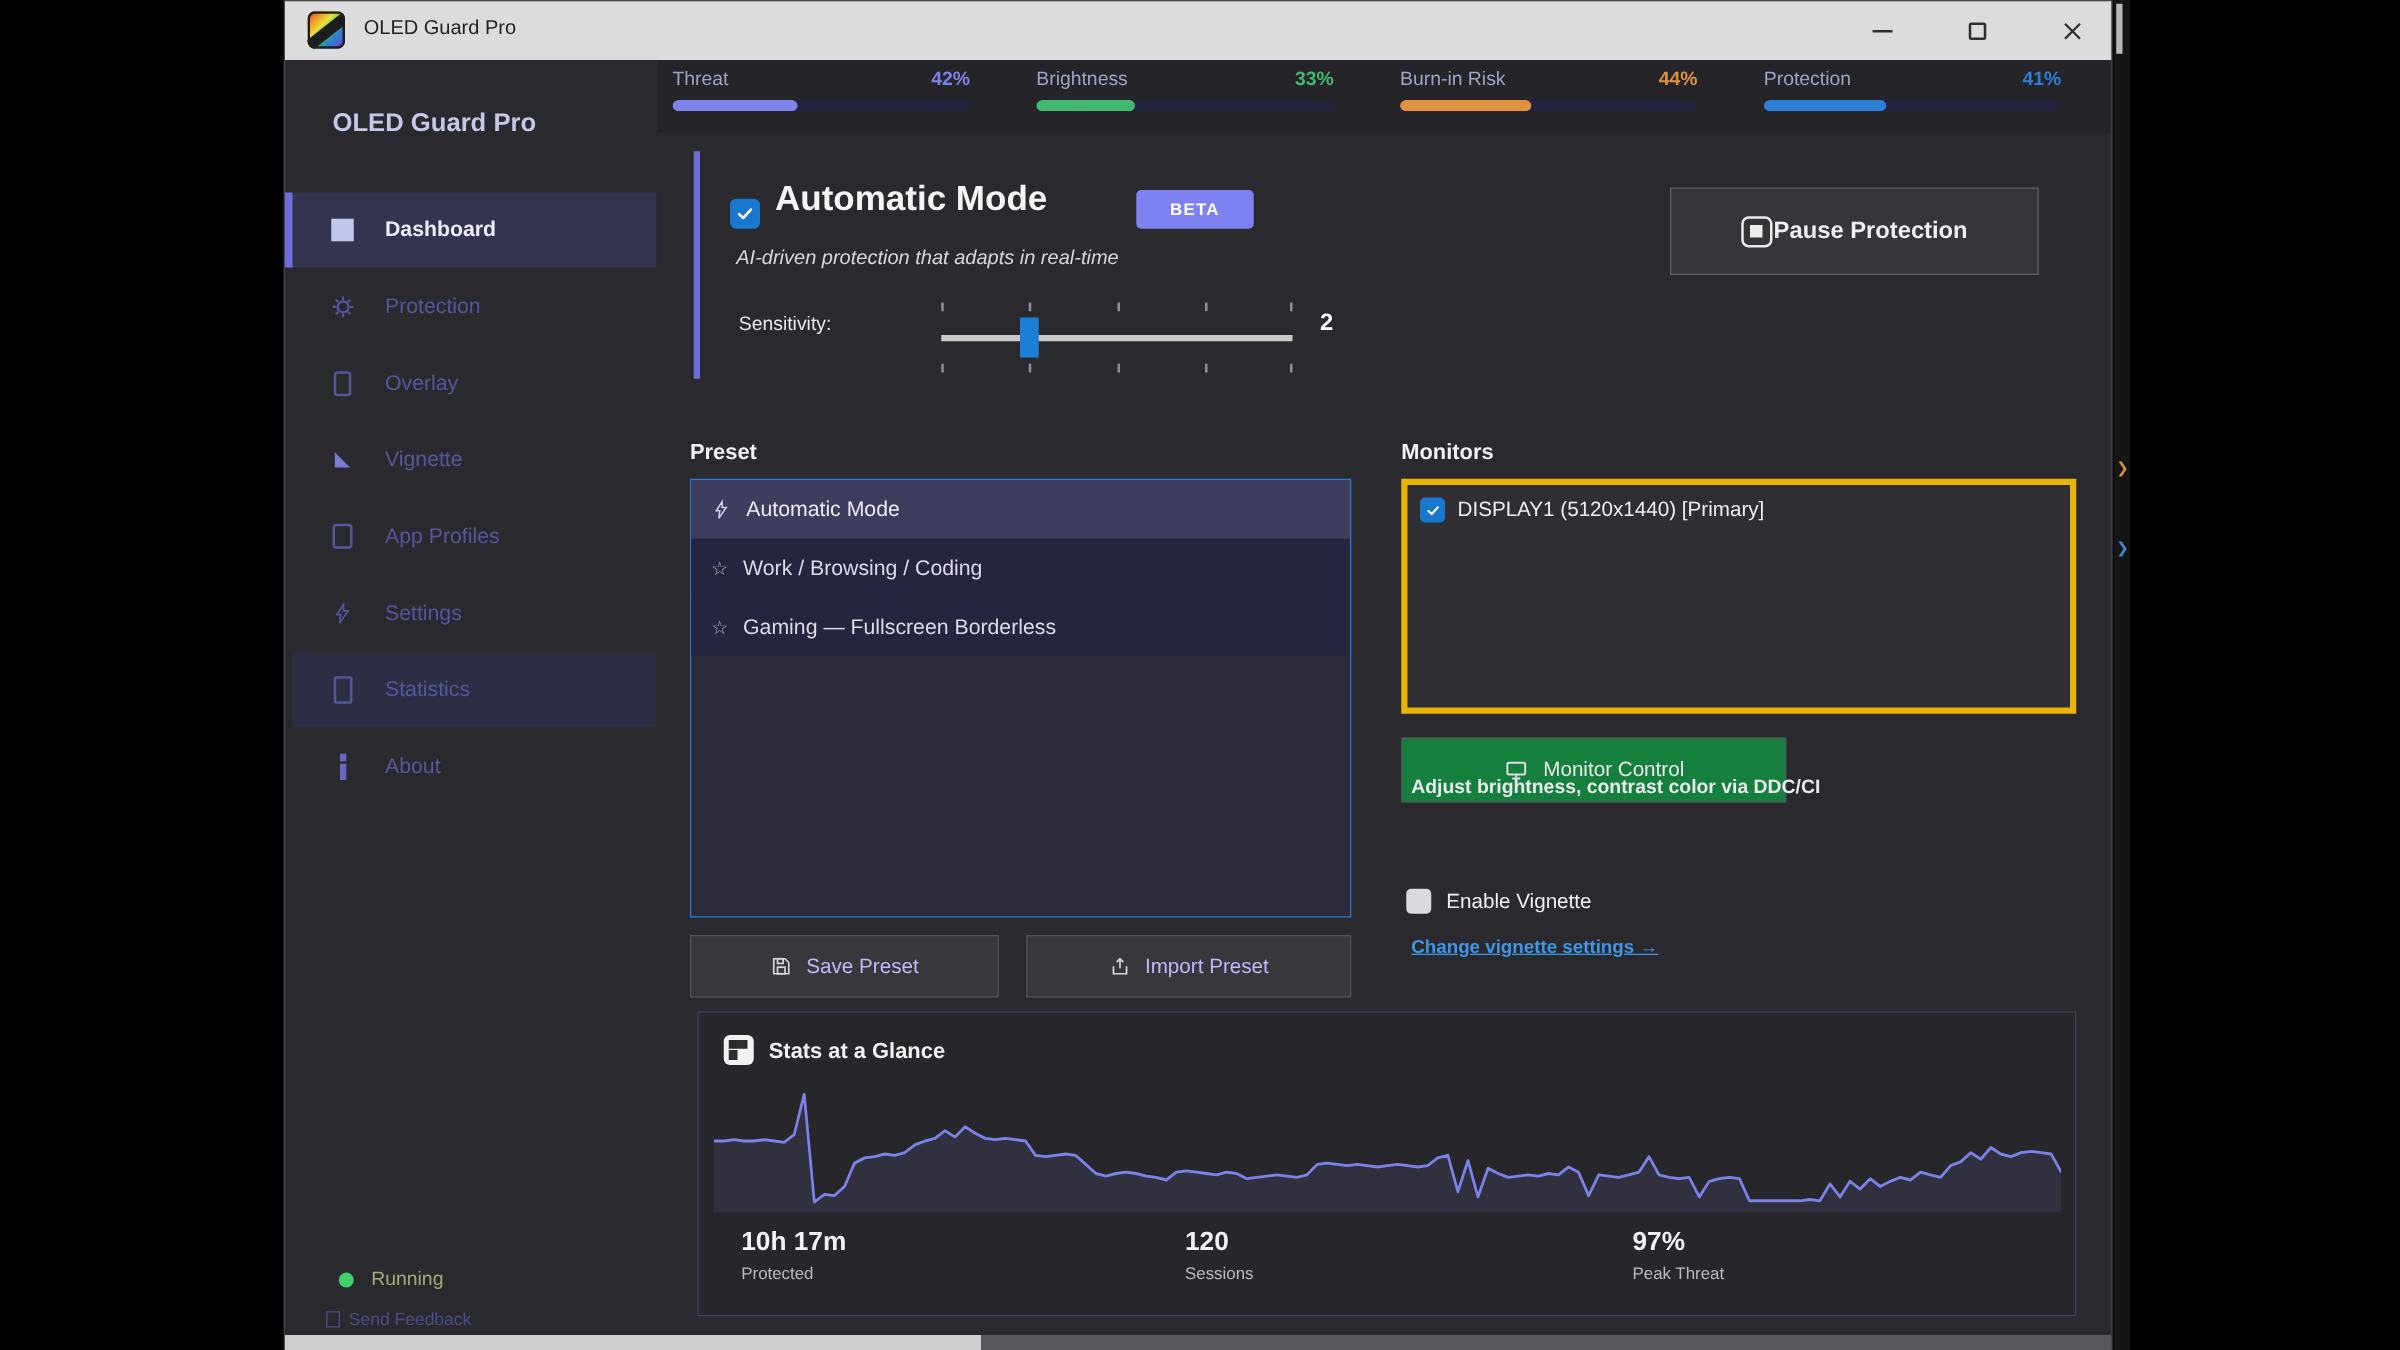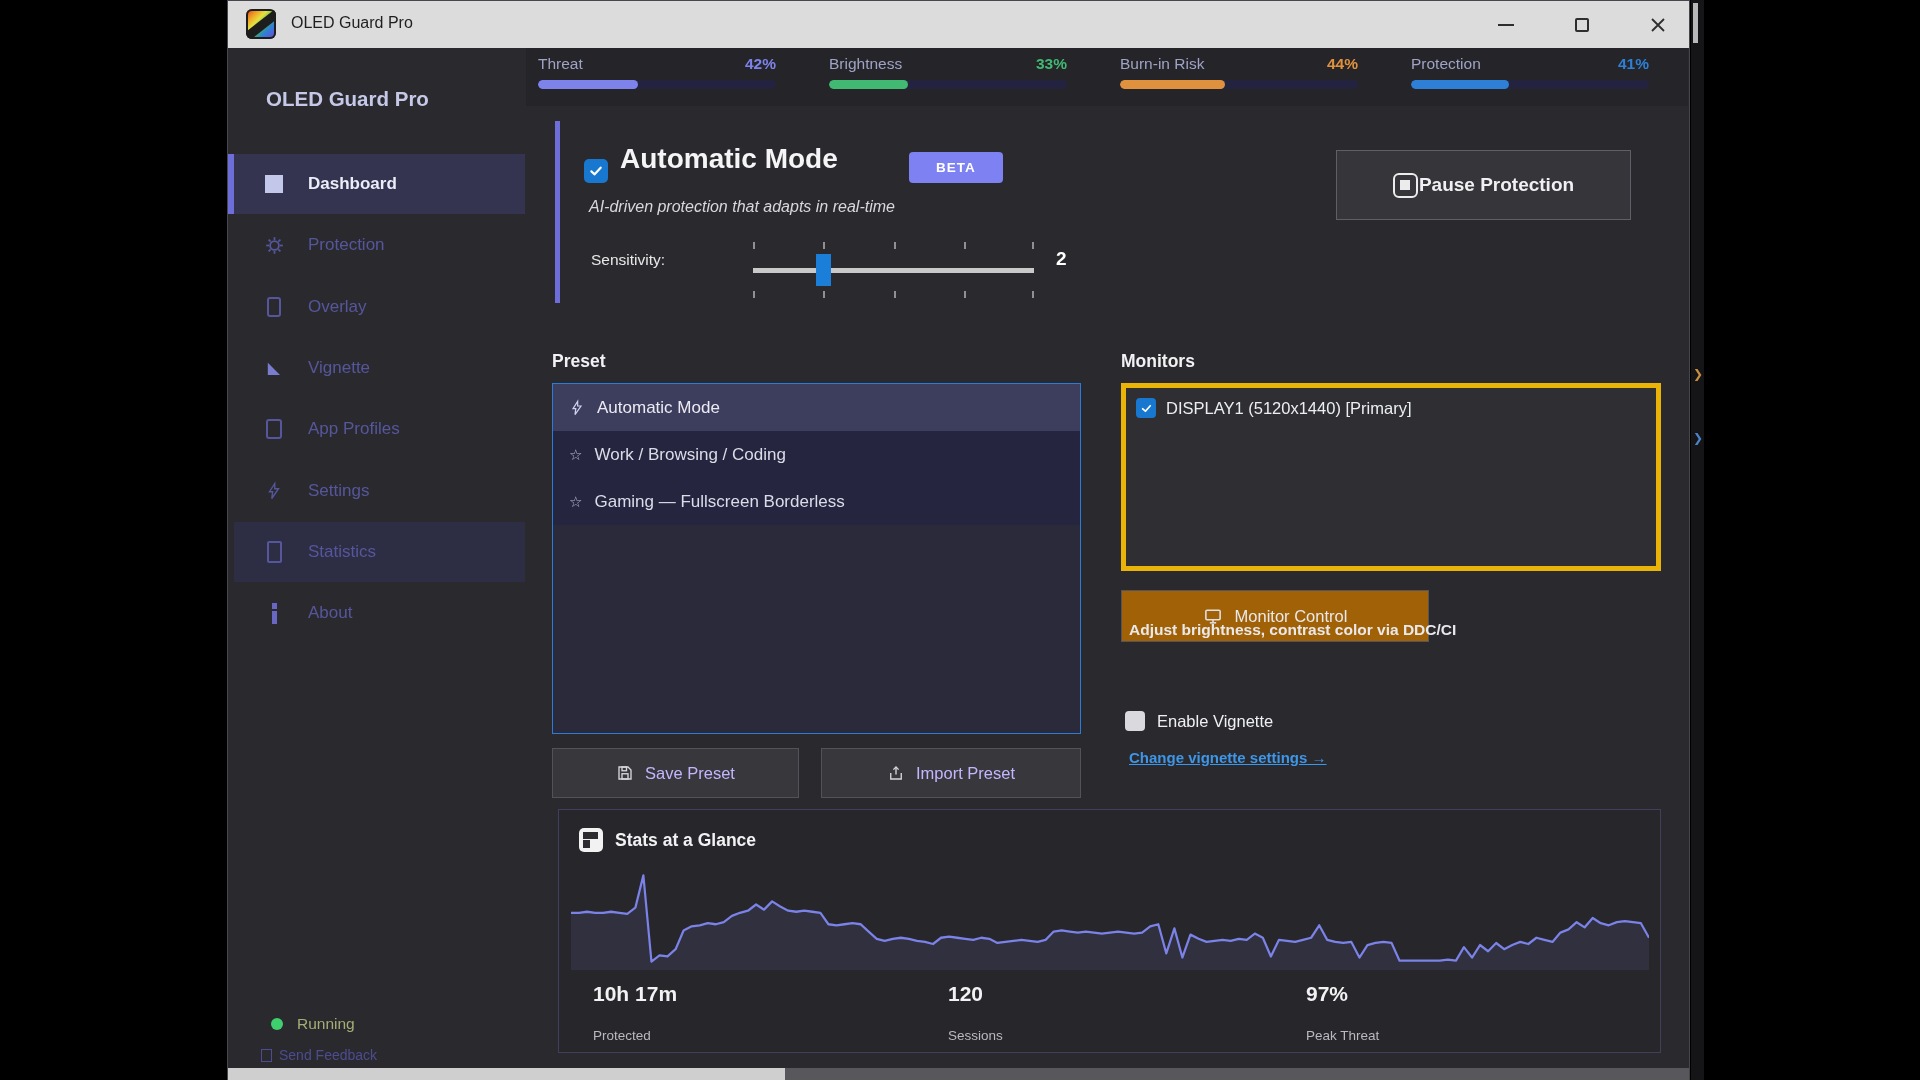--- a/index.html
+++ b/index.html
@@ -95,40 +95,40 @@
   .presetitem.sel { background:#3d3d5e; color:#eceaf2; }
   .presetitem .star { font-size:15px; color:#b8bace; }
   .pbtn { position:absolute; top:747px; height:50px; background:#38383c; border:1px solid #525258;
           display:flex; align-items:center; justify-content:center; gap:11px; font-size:16.5px; color:#c4b5fd; cursor:pointer; }
 
   
   .monbox { position:absolute; left:893px; top:382px; width:540px; height:188px;
             border:5px solid #eab308; background:#2e2e33; }
   .monrow { display:flex; align-items:center; gap:10px; padding:10px 10px; cursor:pointer; }
   .monrow span { font-size:16.5px; color:#eceff2; }
-  .monctl { position:absolute; left:893px; top:589px; width:308px; height:52px; background:#a16207;
+  .monctl { position:absolute; left:893px; top:589px; width:308px; height:52px; background:#15803d;
             border:1px solid #54545a; display:flex; align-items:center; justify-content:center; gap:12px;
             font-size:16.5px; color:#e9e9ec; cursor:pointer; }
   .ddcnote { position:absolute; left:901px; top:620px; font-size:15.5px; font-weight:600; color:#e9e9ec; }
   .vigrow { position:absolute; left:897px; top:710px; display:flex; align-items:center; gap:12px; cursor:pointer; }
   .vigrow span { font-size:16.5px; color:#eef0f2; }
   .viglink { position:absolute; left:901px; top:748px; font-size:15px; font-weight:600;
              color:#3d96e8; text-decoration:underline; cursor:pointer; }
 
   
   .statspanel { position:absolute; left:330px; top:808px; width:1103px; height:244px;
                 border:1px solid #40405e; background:#27272b; }
   .sp-icn { position:absolute; left:20px; top:18px; width:24px; height:24px; background:#f2f2f2; border-radius:5px; }
   .sp-icn::before { content:""; position:absolute; left:4px; top:4px; width:15px; height:7px; background:#2c2c30; }
   .sp-icn::after { content:""; position:absolute; left:4px; top:12px; width:7px; height:8px; background:#2c2c30; }
   .sp-title { position:absolute; left:56px; top:20px; font-size:17.5px; font-weight:bold; color:#f2f2f4; }
   .spark { position:absolute; left:12px; top:56px; width:1078px; height:104px; }
   .metric { position:absolute; top:172px; }
   .metric .v { font-size:21px; font-weight:bold; color:#f2f2f4; }
-  .metric .l { font-size:13.5px; color:#b9b9c0; margin-top:22px; }
+  .metric .l { font-size:13.5px; color:#b9b9c0; margin-top:5px; }
 
   
   .bottomstrip-l { position:absolute; left:0; top:1067px; width:557px; height:13px; background:#cfcfcf; }
   .bottomstrip-r { position:absolute; left:557px; top:1067px; right:0; height:13px; background:#58585c; }
   .behind { position:absolute; left:1691px; top:0; width:13px; height:1080px; background:#151517; }
   .behind .sliver { position:absolute; left:2px; top:3px; width:5px; height:40px; background:#b9b9b9; }
   .chev { position:absolute; left:2px; font-size:12px; line-height:1; }
 </style>
 </head>
 <body>

